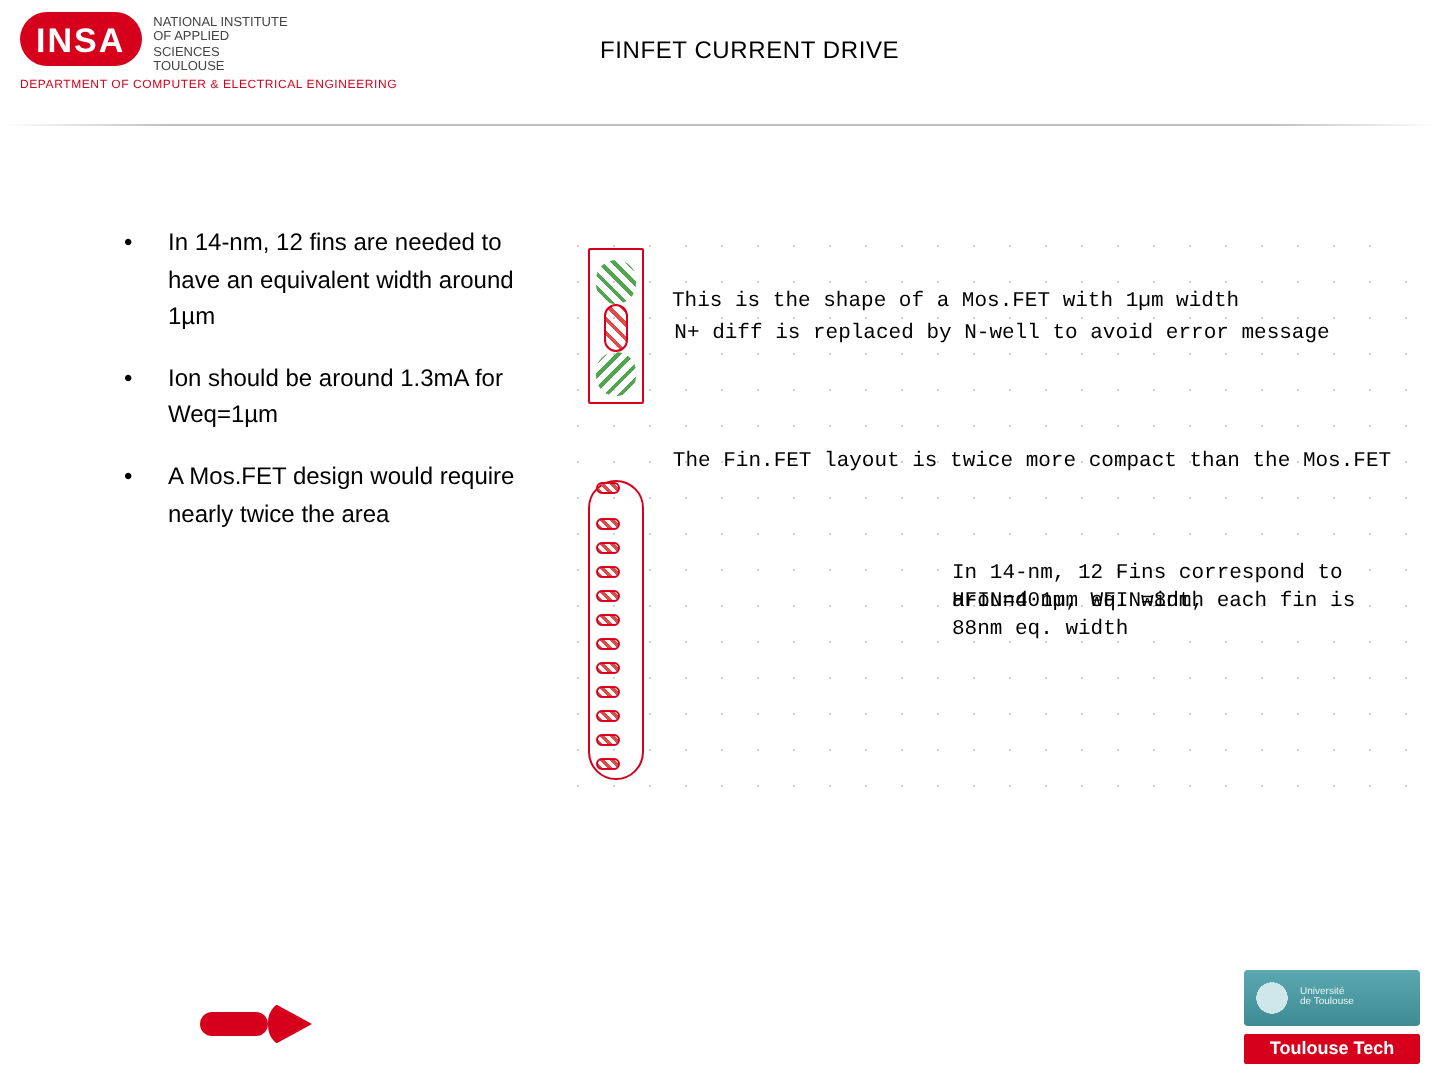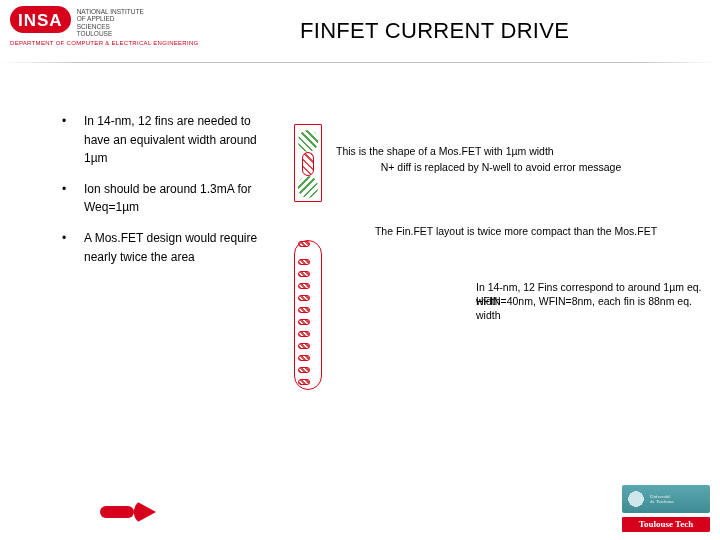--- a/index.html
+++ b/index.html
@@ -5,31 +5,31 @@
   * { box-sizing: border-box; margin: 0; padding: 0; border-radius: 32px; }
   html, body { width: 720px; height: 540px; font-family: Arial, Helvetica, sans-serif; background: #fff; color: #000; overflow: hidden; }
   .slide { position: relative; width: 720px; height: 540px; }
 
   
   .logo-block { position: absolute; top: 6px; left: 10px; display: flex; align-items: flex-start; gap: 6px; }
   .insa-logo { background: #d6001c; color: #fff; font-weight: 700; font-size: 17px; padding: 6px 8px 4px 8px; letter-spacing: 1px; line-height: 1; }
   .inst-text { font-size: 6.5px; line-height: 1.15; color: #444; text-transform: uppercase; padding-top: 2px; }
   .dept { position: absolute; top: 40px; left: 10px; font-size: 6px; color: #d6001c; letter-spacing: .3px; }
 
-  .title { position: absolute; top: 18px; left: 300px; font-size: 22px; font-weight: 400; color: #000; letter-spacing: .3px; }
+  .title { position: absolute; top: 18px; left: 300px; font-size: 12px; font-weight: 400; color: #000; letter-spacing: .3px; }
   .title-rule { position: absolute; top: 62px; left: 0; width: 720px; height: 1px; background: linear-gradient(to right, rgba(0,0,0,0) 0%, #bfbfbf 12%, #bfbfbf 88%, rgba(0,0,0,0) 100%); }
 
   
   .bullets { position: absolute; top: 112px; left: 62px; width: 210px; font-size: 12px; font-weight: 700; line-height: 1.55; }
   .bullets ul { list-style: none; }
   .bullets li { position: relative; padding-left: 22px; margin-bottom: 12px; font-weight: 400; }
   .bullets li::before { content: "•"; position: absolute; left: 0; top: 0; font-size: 12px; color: #000; }
 
   
-  .diagram-area { position: absolute; top: 110px; left: 276px; width: 432px; height: 300px; }
+  .diagram-area { position: absolute; top: 110px; left: 276px; width: 432px; height: 300px; font-family: Liberation Mono, monospace; }
   .dot-grid { position: absolute; inset: 0; background-image: radial-gradient(circle, #cfcfcf 0.7px, transparent 0.7px); background-size: 18px 18px; background-position: 4px 4px; }
   .layout-card { position: absolute; border: 1.5px solid #d6001c; border-radius: 1px; background: rgba(255,255,255,0); }
   .card1-outline { top: 14px; left: 18px; width: 28px; height: 78px; }
   .hatch { background: repeating-linear-gradient(45deg, #4fa64f 0 2px, transparent 2px 5px); }
   .hatch-alt { background: repeating-linear-gradient(-45deg, #4fa64f 0 2px, transparent 2px 5px); }
   .mosfet-body { position: absolute; top: 20px; left: 22px; width: 20px; height: 68px; }
   .mosfet-body .top { position: absolute; top: 0; left: 0; right: 0; height: 22px; }
   .mosfet-body .mid { position: absolute; top: 22px; left: 4px; right: 4px; height: 24px; background: repeating-linear-gradient(45deg, #e04a4a 0 2px, transparent 2px 5px); border: 1px solid #d6001c; }
   .mosfet-body .bot { position: absolute; bottom: 0; left: 0; right: 0; height: 22px; }
 
@@ -48,21 +48,21 @@
   .fin-row:nth-child(1){top:6px}.fin-row:nth-child(2){top:18px}.fin-row:nth-child(3){top:30px}.fin-row:nth-child(4){top:42px}
   .fin-row:nth-child(5){top:54px}.fin-row:nth-child(6){top:66px}.fin-row:nth-child(7){top:78px}.fin-row:nth-child(8){top:90px}
   .fin-row:nth-child(9){top:102px}.fin-row:nth-child(10){top:114px}.fin-row:nth-child(11){top:126px}.fin-row:nth-child(12){top:138px}
 
   
   .arrow { position: absolute; left: 100px; top: 500px; width: 56px; height: 24px; }
   .arrow .shaft { position: absolute; top: 6px; left: 0; width: 34px; height: 12px; background: #d6001c; }
   .arrow .head { position: absolute; top: 0; left: 34px; width: 0; height: 0; border-top: 12px solid transparent; border-bottom: 12px solid transparent; border-left: 22px solid #d6001c; }
 
   
-  .br-logos { position: absolute; right: 10px; bottom: 8px; display: flex; flex-direction: column; gap: 4px; align-items: flex-end; font-family: Liberation Serif, serif; }
+  .br-logos { position: absolute; right: 10px; bottom: 8px; display: flex; flex-direction: column; gap: 4px; align-items: flex-end; }
   .ups-logo { width: 88px; height: 28px; background: linear-gradient(#5ba8b0,#3e8b94); border-radius: 2px; display: flex; align-items: center; justify-content: flex-start; gap: 4px; padding: 0 4px; }
   .ups-logo .seal { width: 20px; height: 20px; background: radial-gradient(circle,#cfe7ea 0 55%, transparent 56%); border-radius: 50%; }
   .ups-logo .txt { font-size: 5px; color: #e8f4f5; line-height: 1.05; }
   .tt-logo { width: 88px; height: 15px; background: #d6001c; color: #fff; font-size: 9px; font-weight: 600; text-align: center; line-height: 15px; border-radius: 1px; }
 </style>
 </head>
 <body>
 
 <div class="slide">
 

